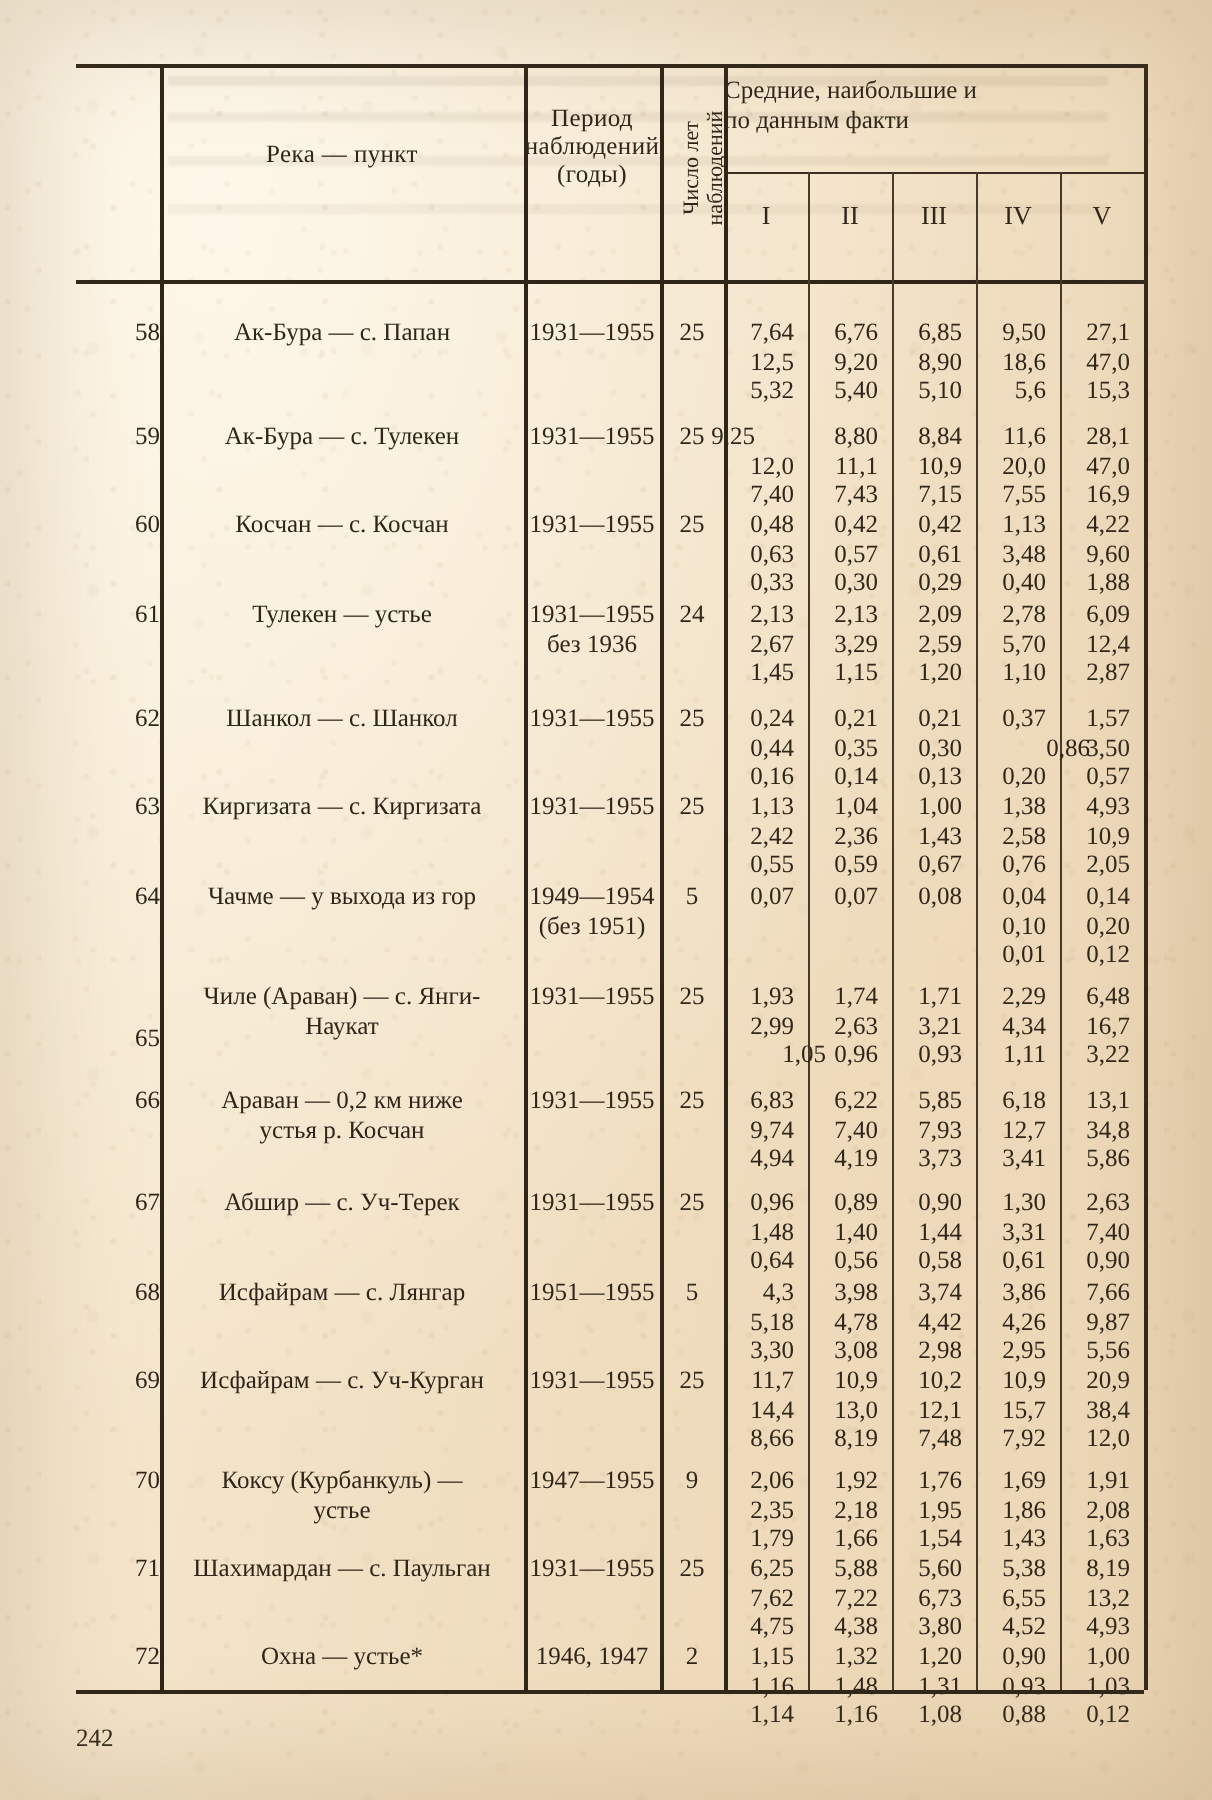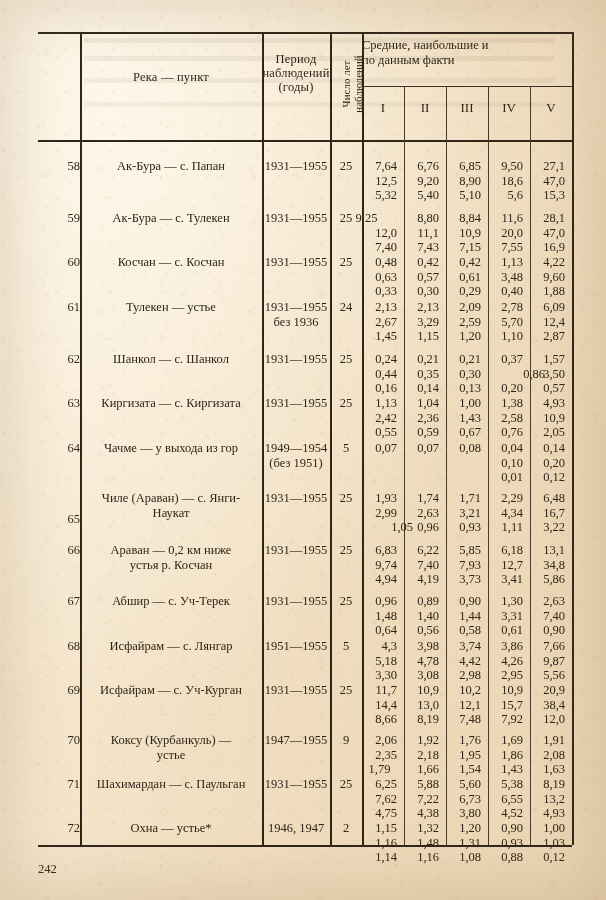--- a/index.html
+++ b/index.html
@@ -409,21 +409,21 @@
         <div class="cell c-val" style="left:362px;top:733px;width:35px;">2,06</div>
         <div class="cell c-val" style="left:404px;top:733px;width:35px;">1,92</div>
         <div class="cell c-val" style="left:446px;top:733px;width:35px;">1,76</div>
         <div class="cell c-val" style="left:488px;top:733px;width:35px;">1,69</div>
         <div class="cell c-val" style="left:530px;top:733px;width:35px;">1,91</div>
         <div class="cell c-val" style="left:362px;top:747.6px;width:35px;">2,35</div>
         <div class="cell c-val" style="left:404px;top:747.6px;width:35px;">2,18</div>
         <div class="cell c-val" style="left:446px;top:747.6px;width:35px;">1,95</div>
         <div class="cell c-val" style="left:488px;top:747.6px;width:35px;">1,86</div>
         <div class="cell c-val" style="left:530px;top:747.6px;width:35px;">2,08</div>
-        <div class="cell c-val" style="left:362px;top:762.2px;width:35px;text-align:center;">1,79</div>
+        <div class="cell c-val" style="left:362px;top:762.2px;width:35px;">1,79</div>
         <div class="cell c-val" style="left:404px;top:762.2px;width:35px;">1,66</div>
         <div class="cell c-val" style="left:446px;top:762.2px;width:35px;">1,54</div>
         <div class="cell c-val" style="left:488px;top:762.2px;width:35px;">1,43</div>
         <div class="cell c-val" style="left:530px;top:762.2px;width:35px;">1,63</div>
         <div class="cell c-num" style="left:38px;top:777px;width:42px;">71</div>
         <div class="cell c-name" style="left:84px;top:777px;width:174px;">Шахимардан — с. Паульган</div>
         <div class="cell c-period" style="left:262px;top:777px;width:68px;">1931—1955</div>
         <div class="cell c-years" style="left:330px;top:777px;width:32px;">25</div>
         <div class="cell c-val" style="left:362px;top:777px;width:35px;">6,25</div>
         <div class="cell c-val" style="left:404px;top:777px;width:35px;">5,88</div>

